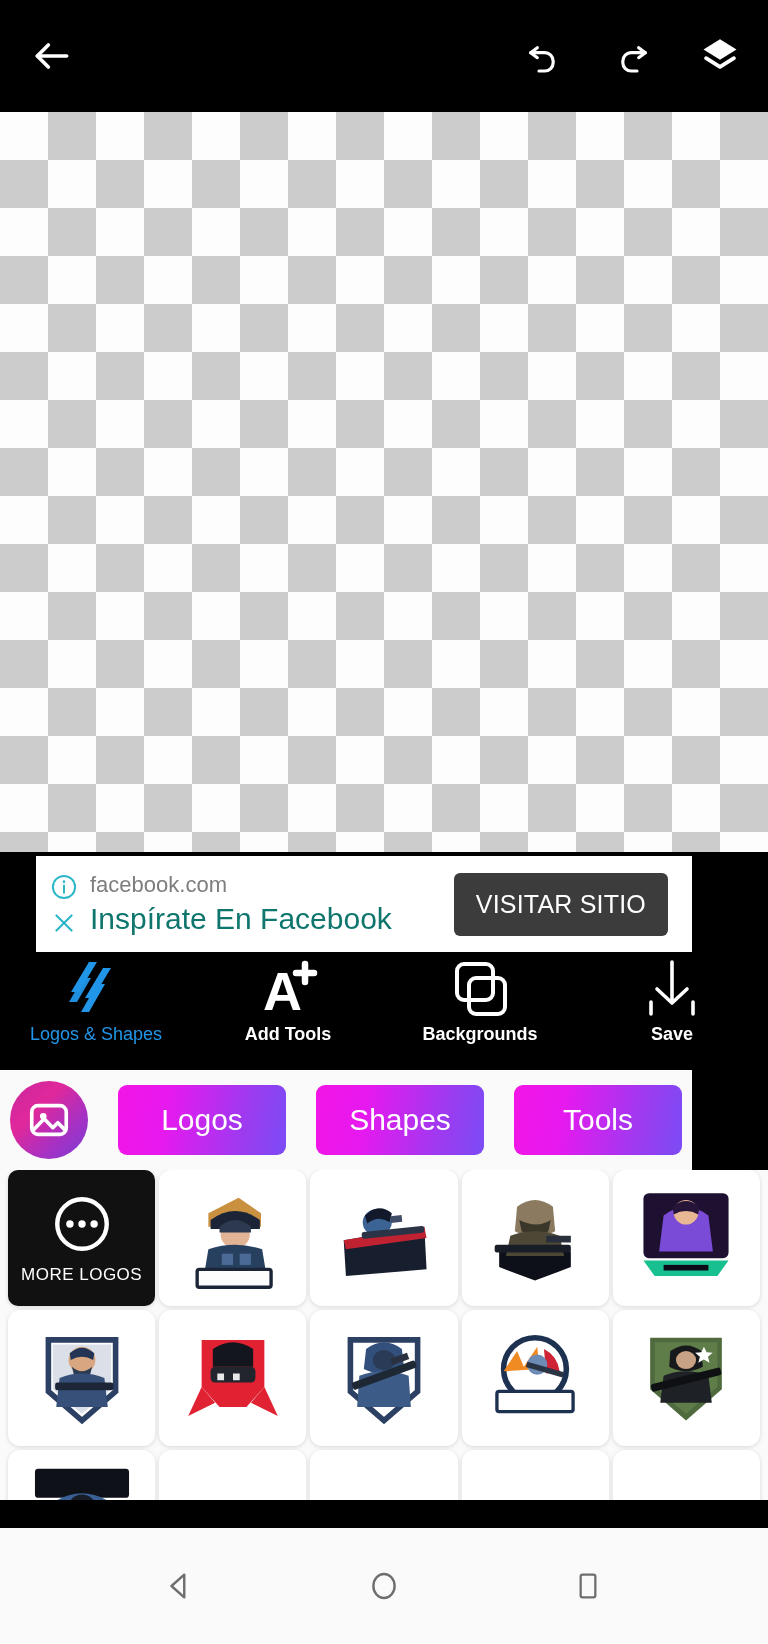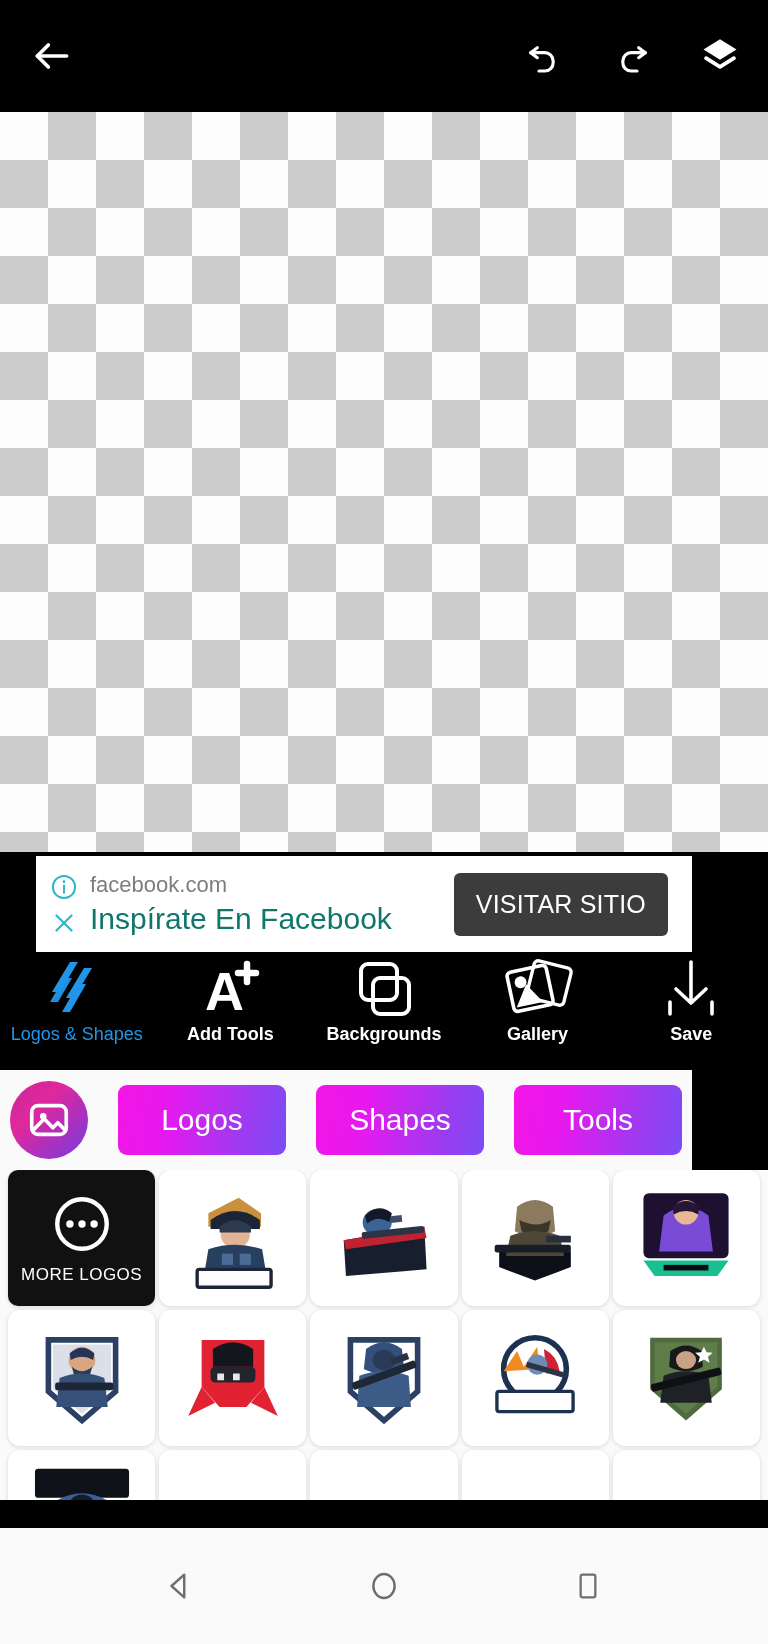--- a/index.html
+++ b/index.html
@@ -216,35 +216,20 @@
   <div class="tool">
     <div class="ico">
       <svg width="70" height="62" viewBox="0 0 70 62" fill="none" stroke="#ffffff" stroke-width="4">
         <rect x="12" y="6" width="36" height="36" rx="7"></rect>
         <rect x="24" y="20" width="36" height="36" rx="7"></rect>
       </svg>
     </div>
     <div class="lbl">Backgrounds</div>
   </div>
 
-  <div class="tool">
-    <div class="ico">
-      <svg width="76" height="62" viewBox="0 0 76 62">
-        <g stroke="#ffffff" stroke-width="3.4" fill="none">
-          <rect x="30" y="6" width="38" height="38" rx="4" transform="rotate(14 49 25)"></rect>
-        </g>
-        <g transform="rotate(-12 32 30)">
-          <rect x="10" y="10" width="40" height="40" rx="4" fill="none" stroke="#ffffff" stroke-width="3.6"></rect>
-          <circle cx="22" cy="22" r="6" fill="#ffffff"></circle>
-          <path d="M13 46 L27 25 L40 46 Z" fill="#ffffff"></path>
-        </g>
-      </svg>
-    </div>
-    <div class="lbl">Gallery</div>
-  </div>
 
   <div class="tool">
     <div class="ico">
       <svg width="70" height="62" viewBox="0 0 70 62" fill="none" stroke="#ffffff" stroke-width="3.6" stroke-linecap="round" stroke-linejoin="round">
         <path d="M35 4 V44"></path>
         <path d="M20 31 L35 45 L50 31"></path>
         <path d="M14 44 V56 M56 44 V56"></path>
       </svg>
     </div>
     <div class="lbl">Save</div>

